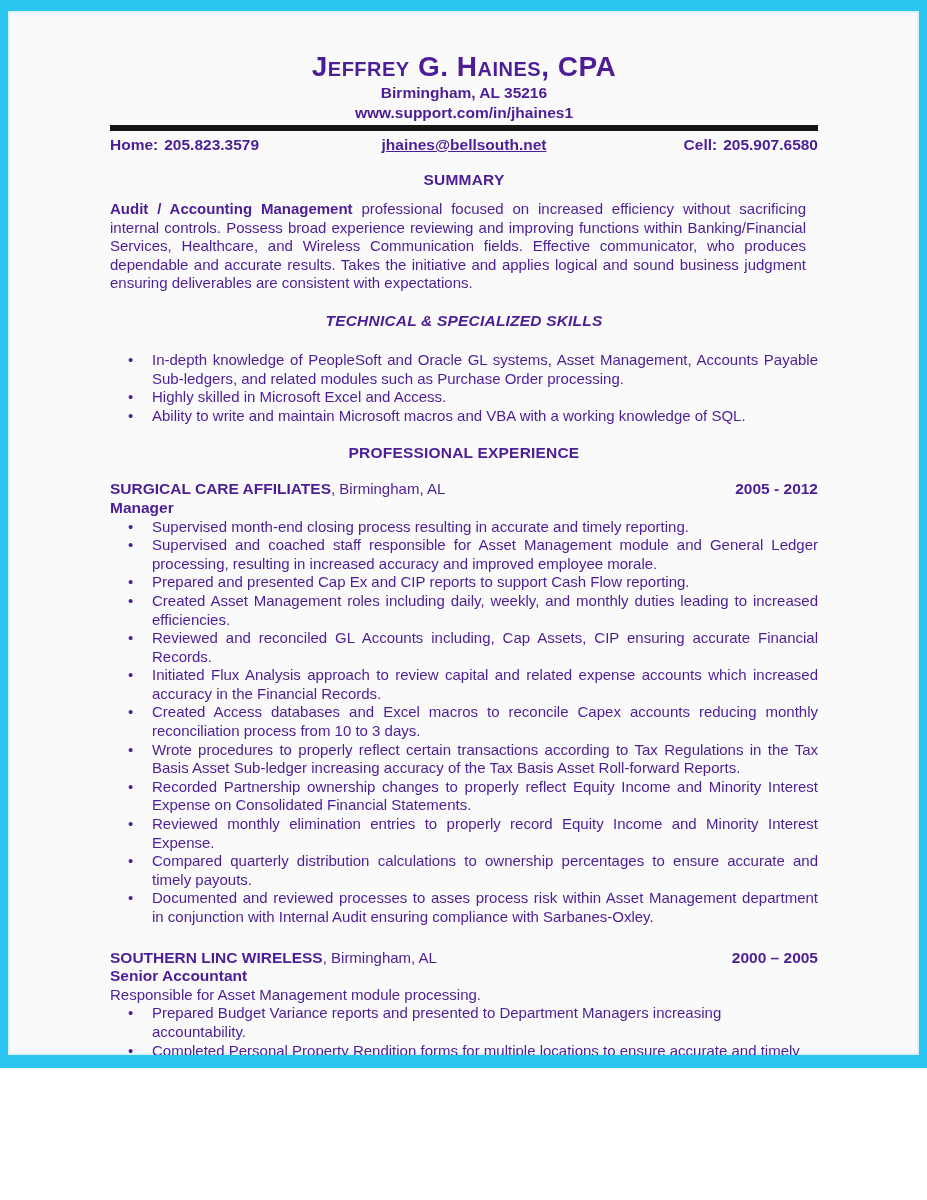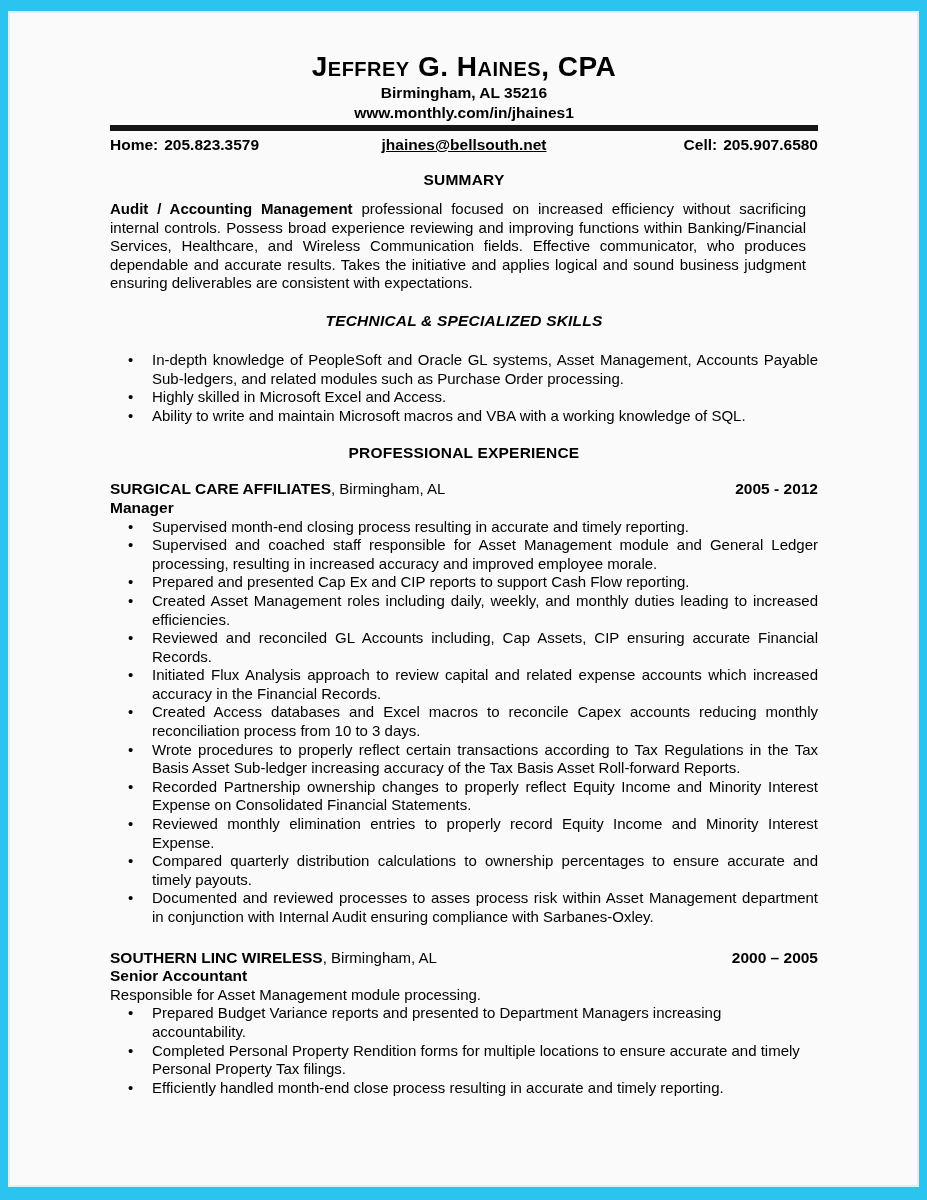--- a/index.html
+++ b/index.html
@@ -1,27 +1,27 @@
 <!DOCTYPE html>
 <html><head>
 <meta charset="utf-8">
 <style>
   * { box-sizing: border-box; }
   html, body { margin: 0; padding: 0; background: #ffffff; }
 
   .page {
     width: 927px;
-    height: 1200px;
+    height: 1068px;
     background: #fafafa;
     border-style: solid;
     border-color: #2bc3f0;
     border-width: 11px 8px 13px 8px;
     box-shadow: inset 0 0 0 2px #d8f2fb;
     font-family: "Liberation Sans", "DejaVu Sans", sans-serif;
-    color: #000000;
+    color: #4c1d95;
     position: relative;
     overflow: hidden;
   }
 
   .content {
     width: 708px;
     margin-left: 102px; 
     padding-top: 42px;
   }
 
@@ -122,21 +122,21 @@
   }
 </style>
 </head>
 <body>
 
 <div class="page">
   <div class="content">
 
     <div class="name">Jeffrey G. Haines, CPA</div>
     <div class="hdr-sub">Birmingham, AL  35216</div>
-    <div class="hdr-sub">www.monthly.com/in/jhaines1</div>
+    <div class="hdr-sub">www.support.com/in/jhaines1</div>
     <div class="hdr-rule"></div>
     <div class="contact-row">
       <div class="contact-left"><span>Home:</span><span class="val">205.823.3579</span></div>
       <div class="contact-mid">jhaines@bellsouth.net</div>
       <div class="contact-right"><span>Cell:</span><span class="val">205.907.6580</span></div>
     </div>
 
     <h2 class="h-summary">SUMMARY</h2>
     <p class="para"><strong>Audit / Accounting Management</strong><span> professional focused on increased efficiency without sacrificing internal controls.  Possess broad experience reviewing and improving functions within Banking/Financial Services, Healthcare, and Wireless Communication fields.  Effective communicator, who produces dependable and accurate results. Takes the initiative and applies logical and sound business judgment ensuring deliverables are consistent with expectations.</span></p>
 

